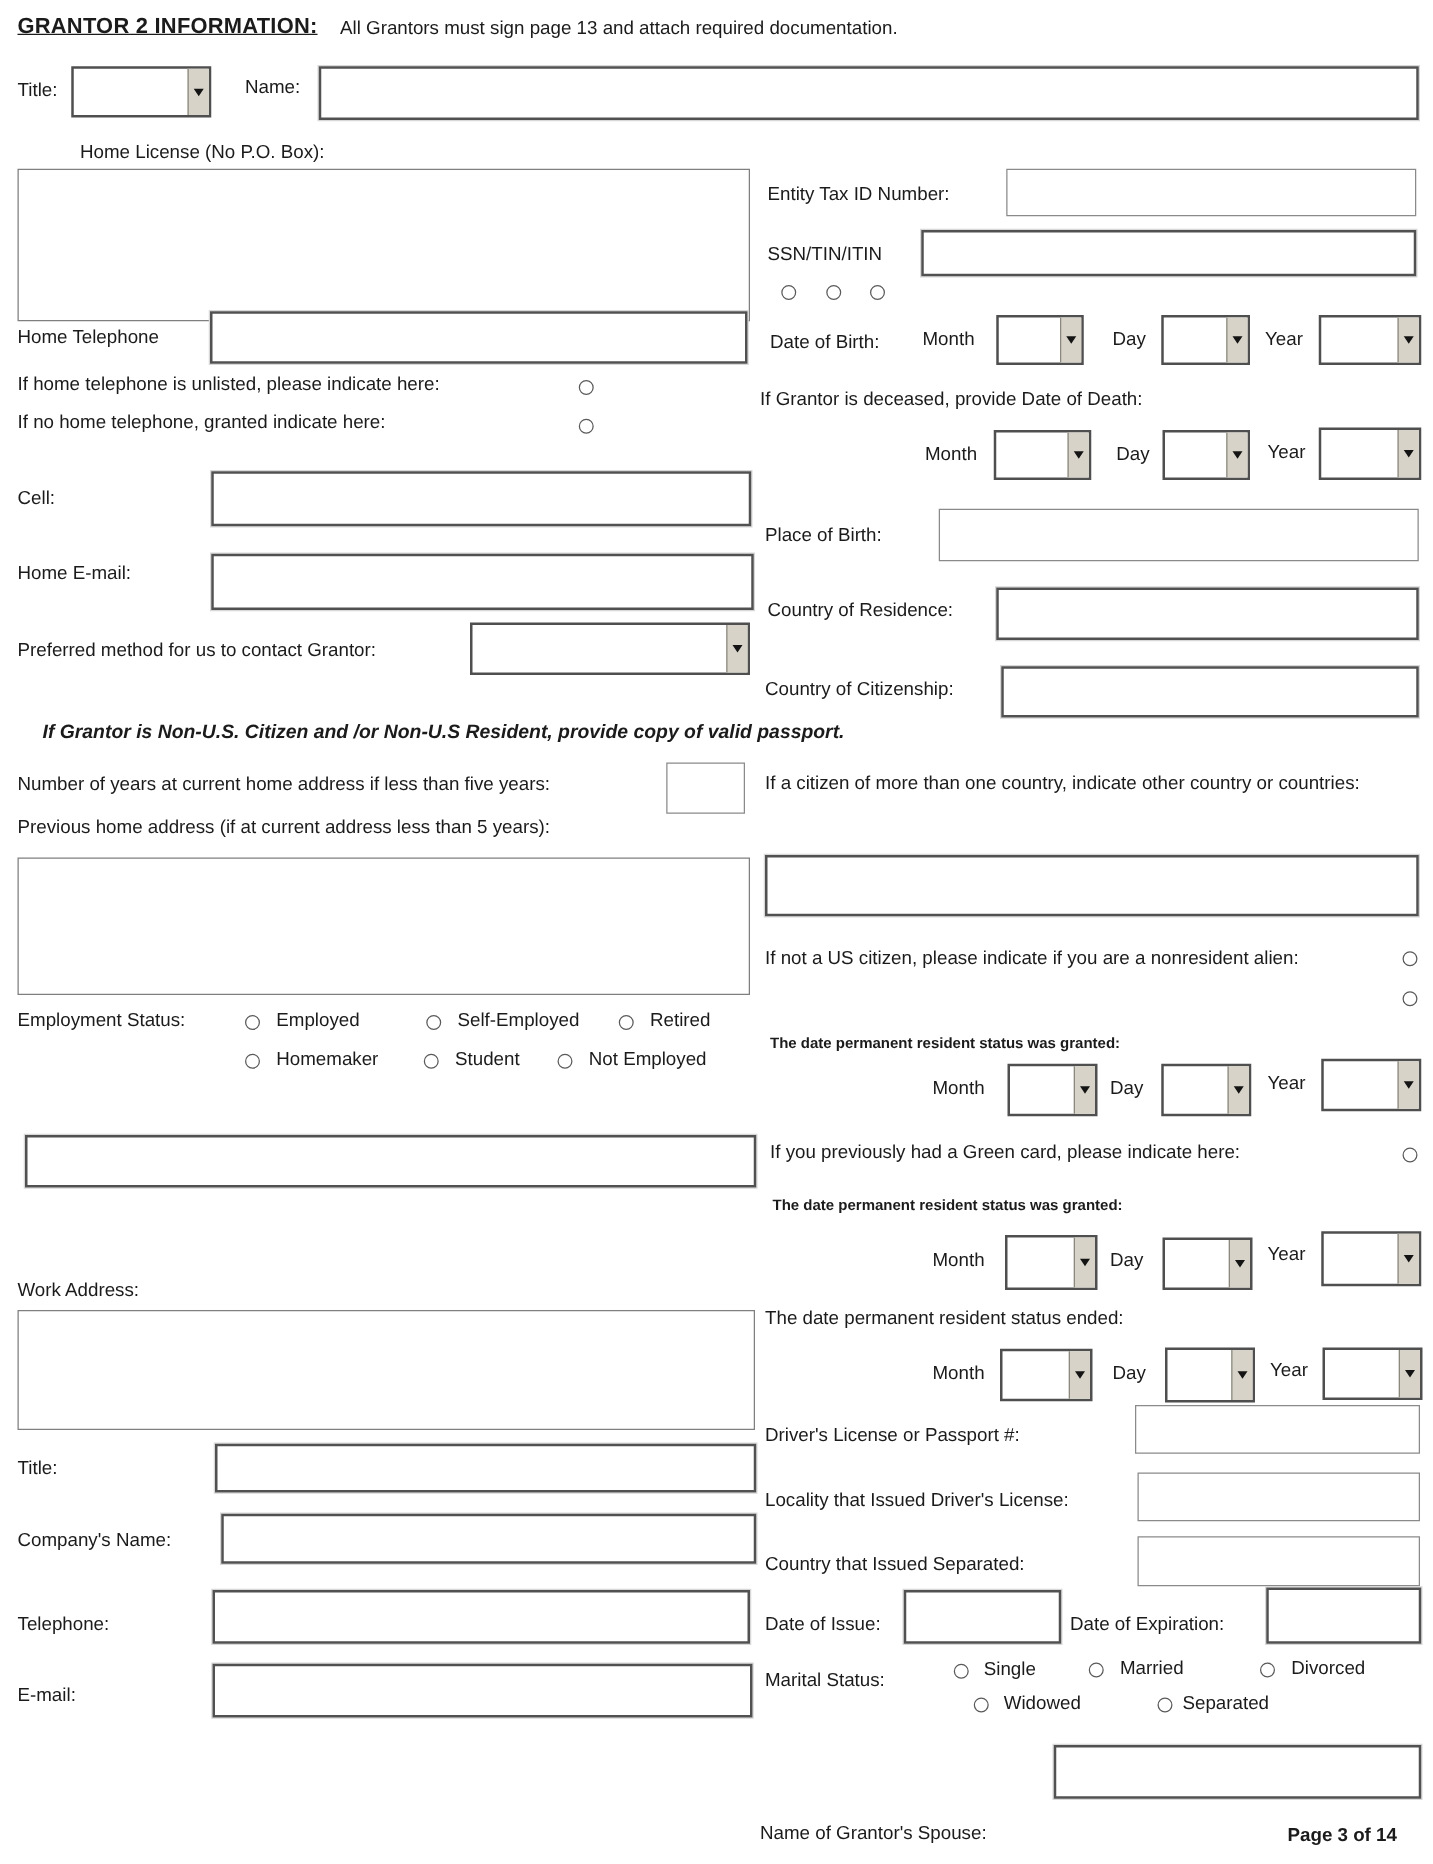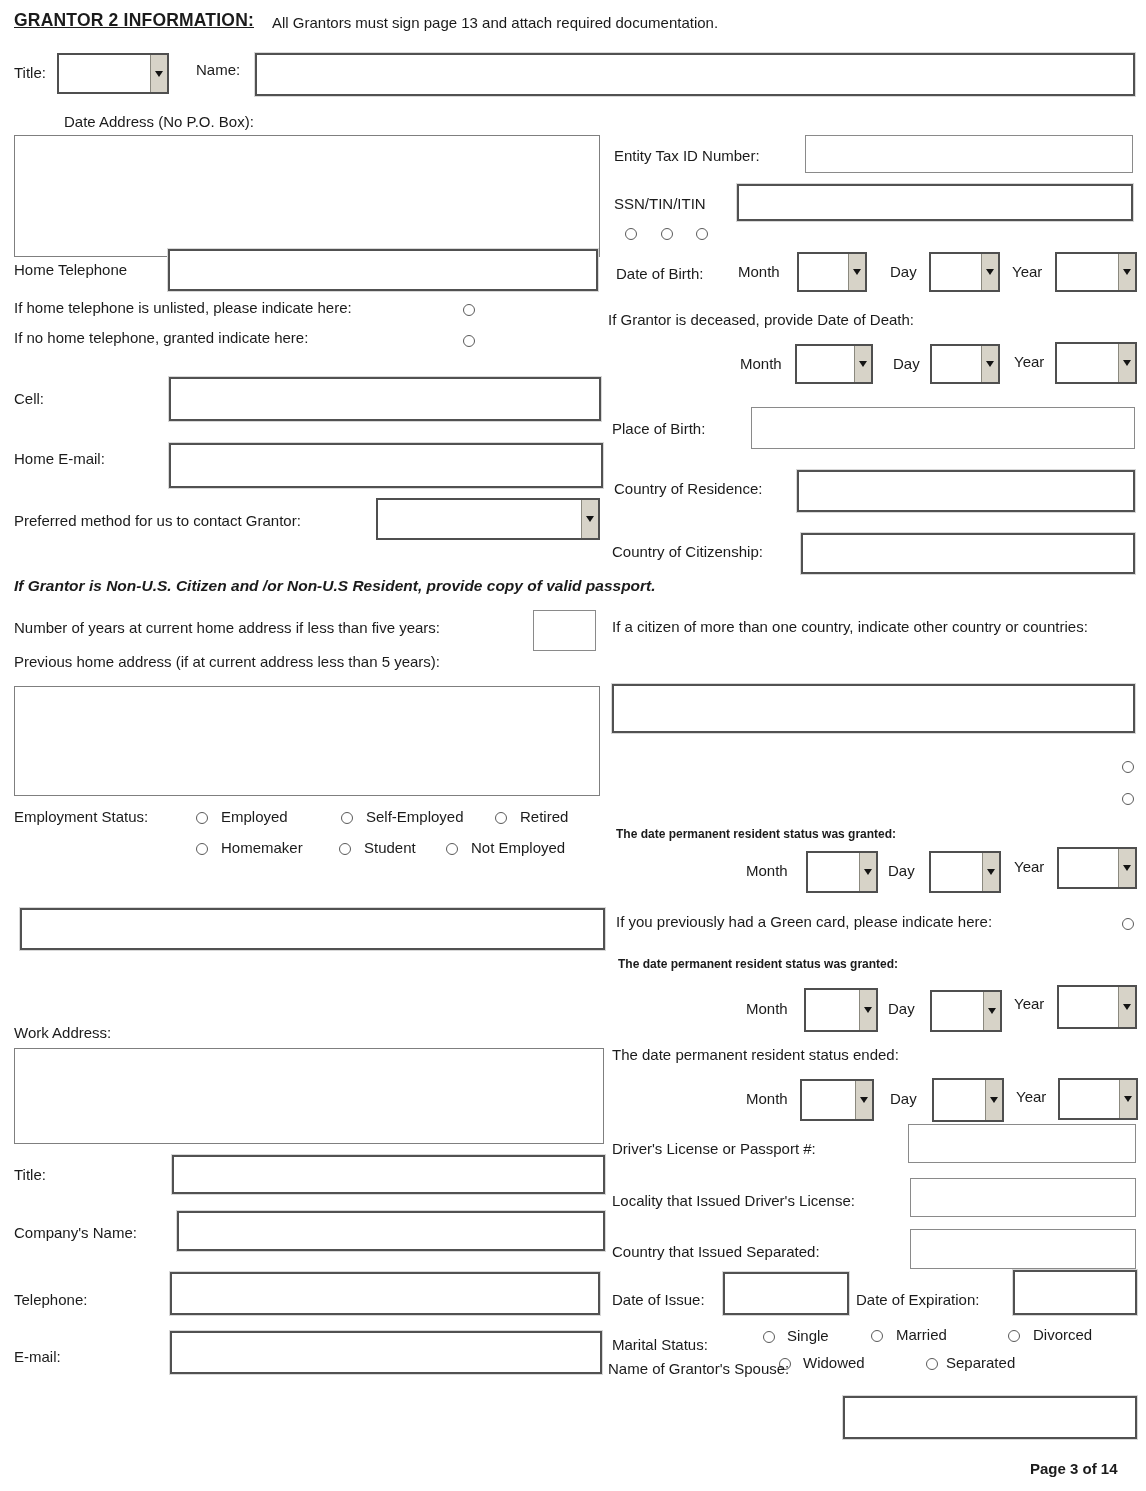--- a/index.html
+++ b/index.html
@@ -29,20 +29,21 @@
     font-size: 17.5px;
     text-decoration: underline;
     letter-spacing: .2px;
   }
   .note-italic {
     position: absolute;
     font-weight: 700;
     font-style: italic;
     font-size: 15.5px;
     white-space: nowrap;
+    margin-left: 20px;
   }
   .field {
     position: absolute;
     background: #fff;
     border: 2px solid #515151;
     box-shadow: 0 0 0 1px #d8d8d8;
   }
   .thin  { border: 1px solid #8a8a8a; box-shadow: none; }
   .ta    { border: 1px solid #7f7f7f; box-shadow: none; }
   .combo {
@@ -87,21 +88,21 @@
 
   <div class="lbl" style="left:14px;top:64px">Title:</div>
   <div class="combo" style="left:57px;top:53px;width:112px;height:41px">
     <span class="cbtn">
         <span class="tri"></span>
       </span>
   </div>
   <div class="lbl" style="left:196px;top:61px">Name:</div>
   <div class="field" style="left:255px;top:53px;width:880px;height:43px"></div>
 
-  <div class="lbl sm" style="left:16px;top:113px">Date Address (No P.O. Box):</div>
+  <div class="lbl sm" style="left:16px;top:113px">Home License (No P.O. Box):</div>
   <div class="field ta" style="left:14px;top:135px;width:586px;height:122px"></div>
 
   <div class="lbl" style="left:614px;top:147px">Entity Tax ID Number:</div>
   <div class="field thin" style="left:805px;top:135px;width:328px;height:38px"></div>
   <div class="lbl" style="left:614px;top:195px">SSN/TIN/ITIN</div>
   <div class="field" style="left:737px;top:184px;width:396px;height:37px"></div>
   <span class="radio" style="left:625px;top:228px"></span>
   <span class="radio" style="left:661px;top:228px"></span>
   <span class="radio" style="left:696px;top:228px"></span>
 
@@ -174,20 +175,21 @@
 
   <div class="note-italic" style="left:14px;top:577px">If Grantor is Non-U.S. Citizen and /or Non-U.S Resident, provide copy of valid passport.</div>
 
   <div class="lbl" style="left:14px;top:619px">Number of years at current home address if less than five years:</div>
   <div class="field thin" style="left:533px;top:610px;width:63px;height:41px"></div>
   <div class="lbl" style="left:14px;top:653px">Previous home address (if at current address less than 5 years):</div>
   <div class="field ta" style="left:14px;top:686px;width:586px;height:110px"></div>
 
   <div class="lbl wrap" style="left:612px;top:618px;width:528px">If a citizen of more than one country, indicate other country or countries:</div>
   <div class="field" style="left:612px;top:684px;width:523px;height:49px"></div>
+  <div class="lbl" style="left:612px;top:758px">If not a US citizen, please indicate if you are a nonresident alien:</div>
   <span class="radio" style="left:1122px;top:761px"></span>
   <span class="radio" style="left:1122px;top:793px"></span>
 
   <div class="lbl b" style="left:616px;top:827px">The date permanent resident status was granted:</div>
   <div class="lbl" style="left:746px;top:862px">Month</div>
   <div class="combo" style="left:806px;top:851px;width:72px;height:42px">
     <span class="cbtn">
         <span class="tri"></span>
       </span>
   </div>
@@ -292,18 +294,18 @@
   <div class="lbl" style="left:787px;top:1327px">Single</div>
   <span class="radio" style="left:871px;top:1330px"></span>
   <div class="lbl" style="left:896px;top:1326px">Married</div>
   <span class="radio" style="left:1008px;top:1330px"></span>
   <div class="lbl" style="left:1033px;top:1326px">Divorced</div>
   <span class="radio" style="left:779px;top:1358px"></span>
   <div class="lbl" style="left:803px;top:1354px">Widowed</div>
   <span class="radio" style="left:926px;top:1358px"></span>
   <div class="lbl" style="left:946px;top:1354px">Separated</div>
 
-  <div class="lbl" style="left:608px;top:1360px">Name of Grantor's Spouse:</div>
+  <div class="lbl" style="left:608px;top:1458px">Name of Grantor's Spouse:</div>
   <div class="field" style="left:843px;top:1396px;width:294px;height:43px"></div>
 
   <div class="footer" style="left:1030px;top:1460px">Page 3 of 14</div>
 
 </div>
 
 </body></html>

